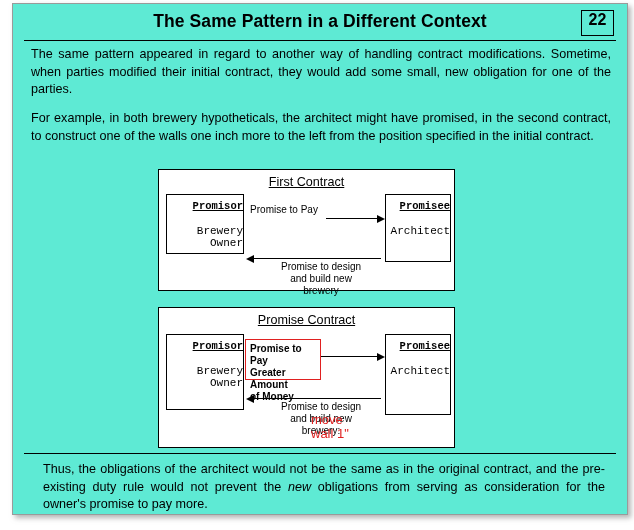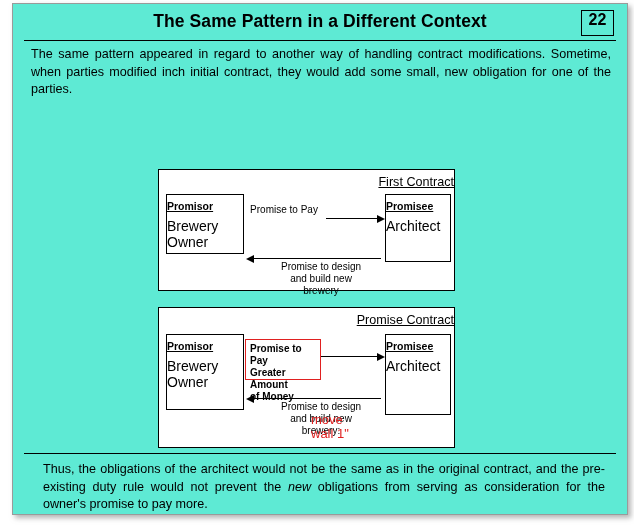--- a/index.html
+++ b/index.html
@@ -89,44 +89,45 @@
     box-sizing: border-box;
   }
   #first-contract-panel  { left: 145px; top: 165px; width: 297px; height: 122px; }
   #second-contract-panel { left: 145px; top: 303px; width: 297px; height: 141px; }
 
   .contract-heading {
     position: absolute;
     left: 0;
     top: 5px;
     width: 100%;
+    text-align: center;
+    font-size: 12.6px;
+    color: #000000;
+    text-decoration: underline;
+  }
+
+  .party-box {
+    position: absolute;
+    border: 1px solid #000000;
+    background: #ffffff;
+    box-sizing: border-box;
     text-align: right;
-    font-size: 12.6px;
-    color: #000000;
-    text-decoration: underline;
-  }
-
-  .party-box {
-    position: absolute;
-    border: 1px solid #000000;
-    background: #ffffff;
-    box-sizing: border-box;
-    text-align: left;
+    font-family: Liberation Mono, monospace;
   }
   .party-role {
     font-size: 10.5px;
     font-weight: bold;
     text-decoration: underline;
     display: block;
     margin-top: 5px;
   }
   .party-name {
-    font-size: 14px;
+    font-size: 11px;
     display: block;
-    margin-top: 6px;
+    margin-top: 13px;
     color: #000000;
   }
   #promisor-box-1 { left: 153px; top: 190px; width: 78px; height: 60px; }
   #promisee-box-1 { left: 372px; top: 190px; width: 66px; height: 68px; }
   #promisor-box-2 { left: 153px; top: 330px; width: 78px; height: 76px; }
   #promisee-box-2 { left: 372px; top: 330px; width: 66px; height: 81px; }
 
   .arrow-label {
     position: absolute;
     font-size: 10px;
@@ -172,21 +173,22 @@
 
 <div class="page">
   <div class="slide">
 
     <div class="title">The Same Pattern in a Different Context</div>
     <div class="pagenum-box">
       <span>22</span>
     </div>
     <div class="rule"></div>
 
-    <div class="para p1">The same pattern appeared in regard to another way of handling contract modifications.  Sometime, when parties modified inch initial contract, they would add some small, new obligation for one of the parties.</div>
+    <div class="para p1">The same pattern appeared in regard to another way of handling contract modifications.  Sometime, when parties modified their initial contract, they would add some small, new obligation for one of the parties.</div>
+    <div class="para p2">For example, in both brewery hypotheticals, the architect might have promised, in the second contract, to construct one of the walls one inch more to the left from the position specified in the initial contract.</div>
 
     <div class="contract-panel" id="first-contract-panel">
       <div class="contract-heading">First Contract</div>
     </div>
 
     <div class="party-box" id="promisor-box-1">
       <span class="party-role">Promisor</span>
       <span class="party-name">Brewery Owner</span>
     </div>
     <div class="party-box" id="promisee-box-1">

